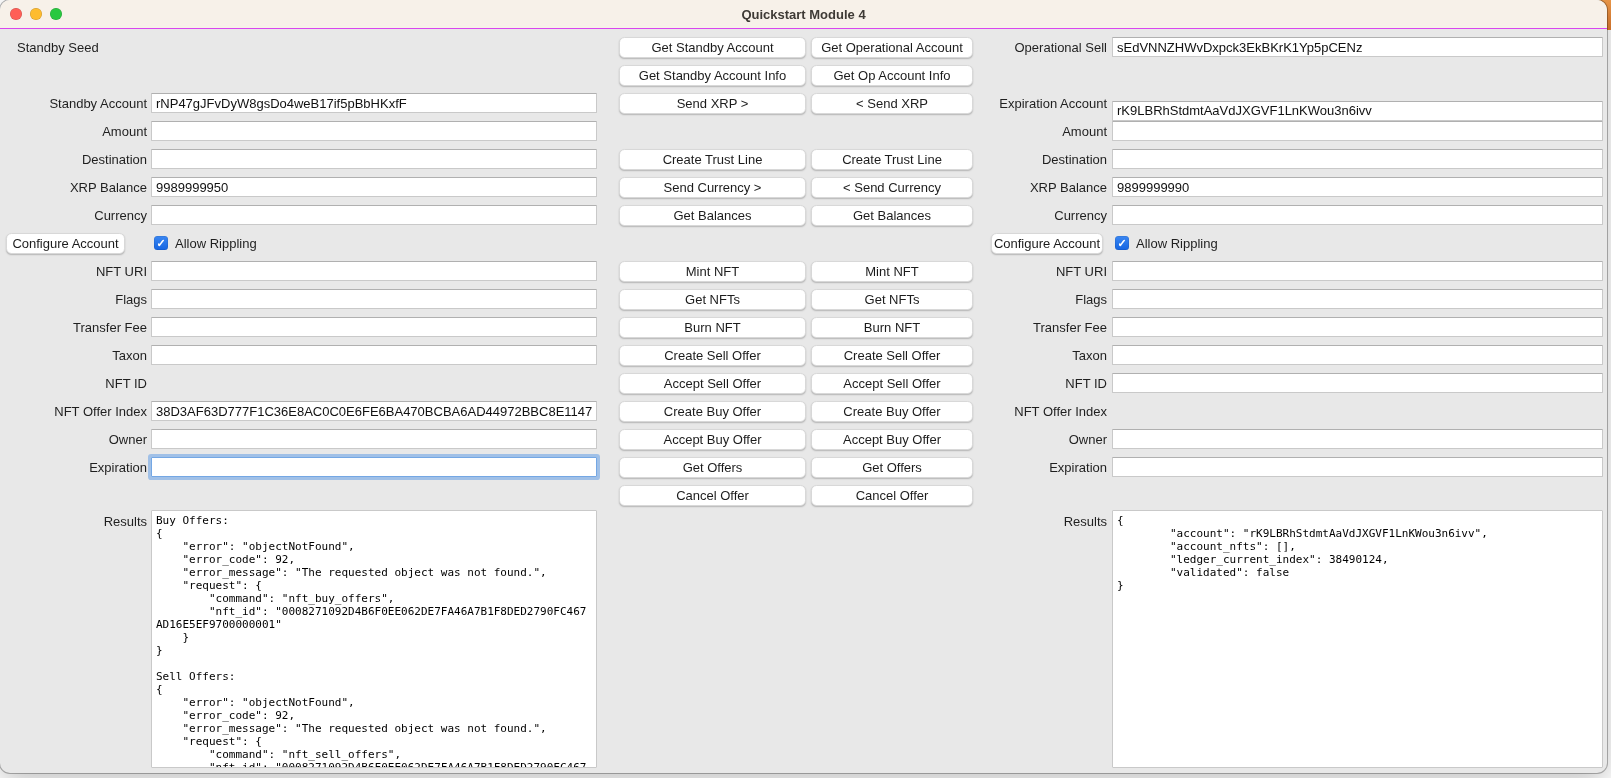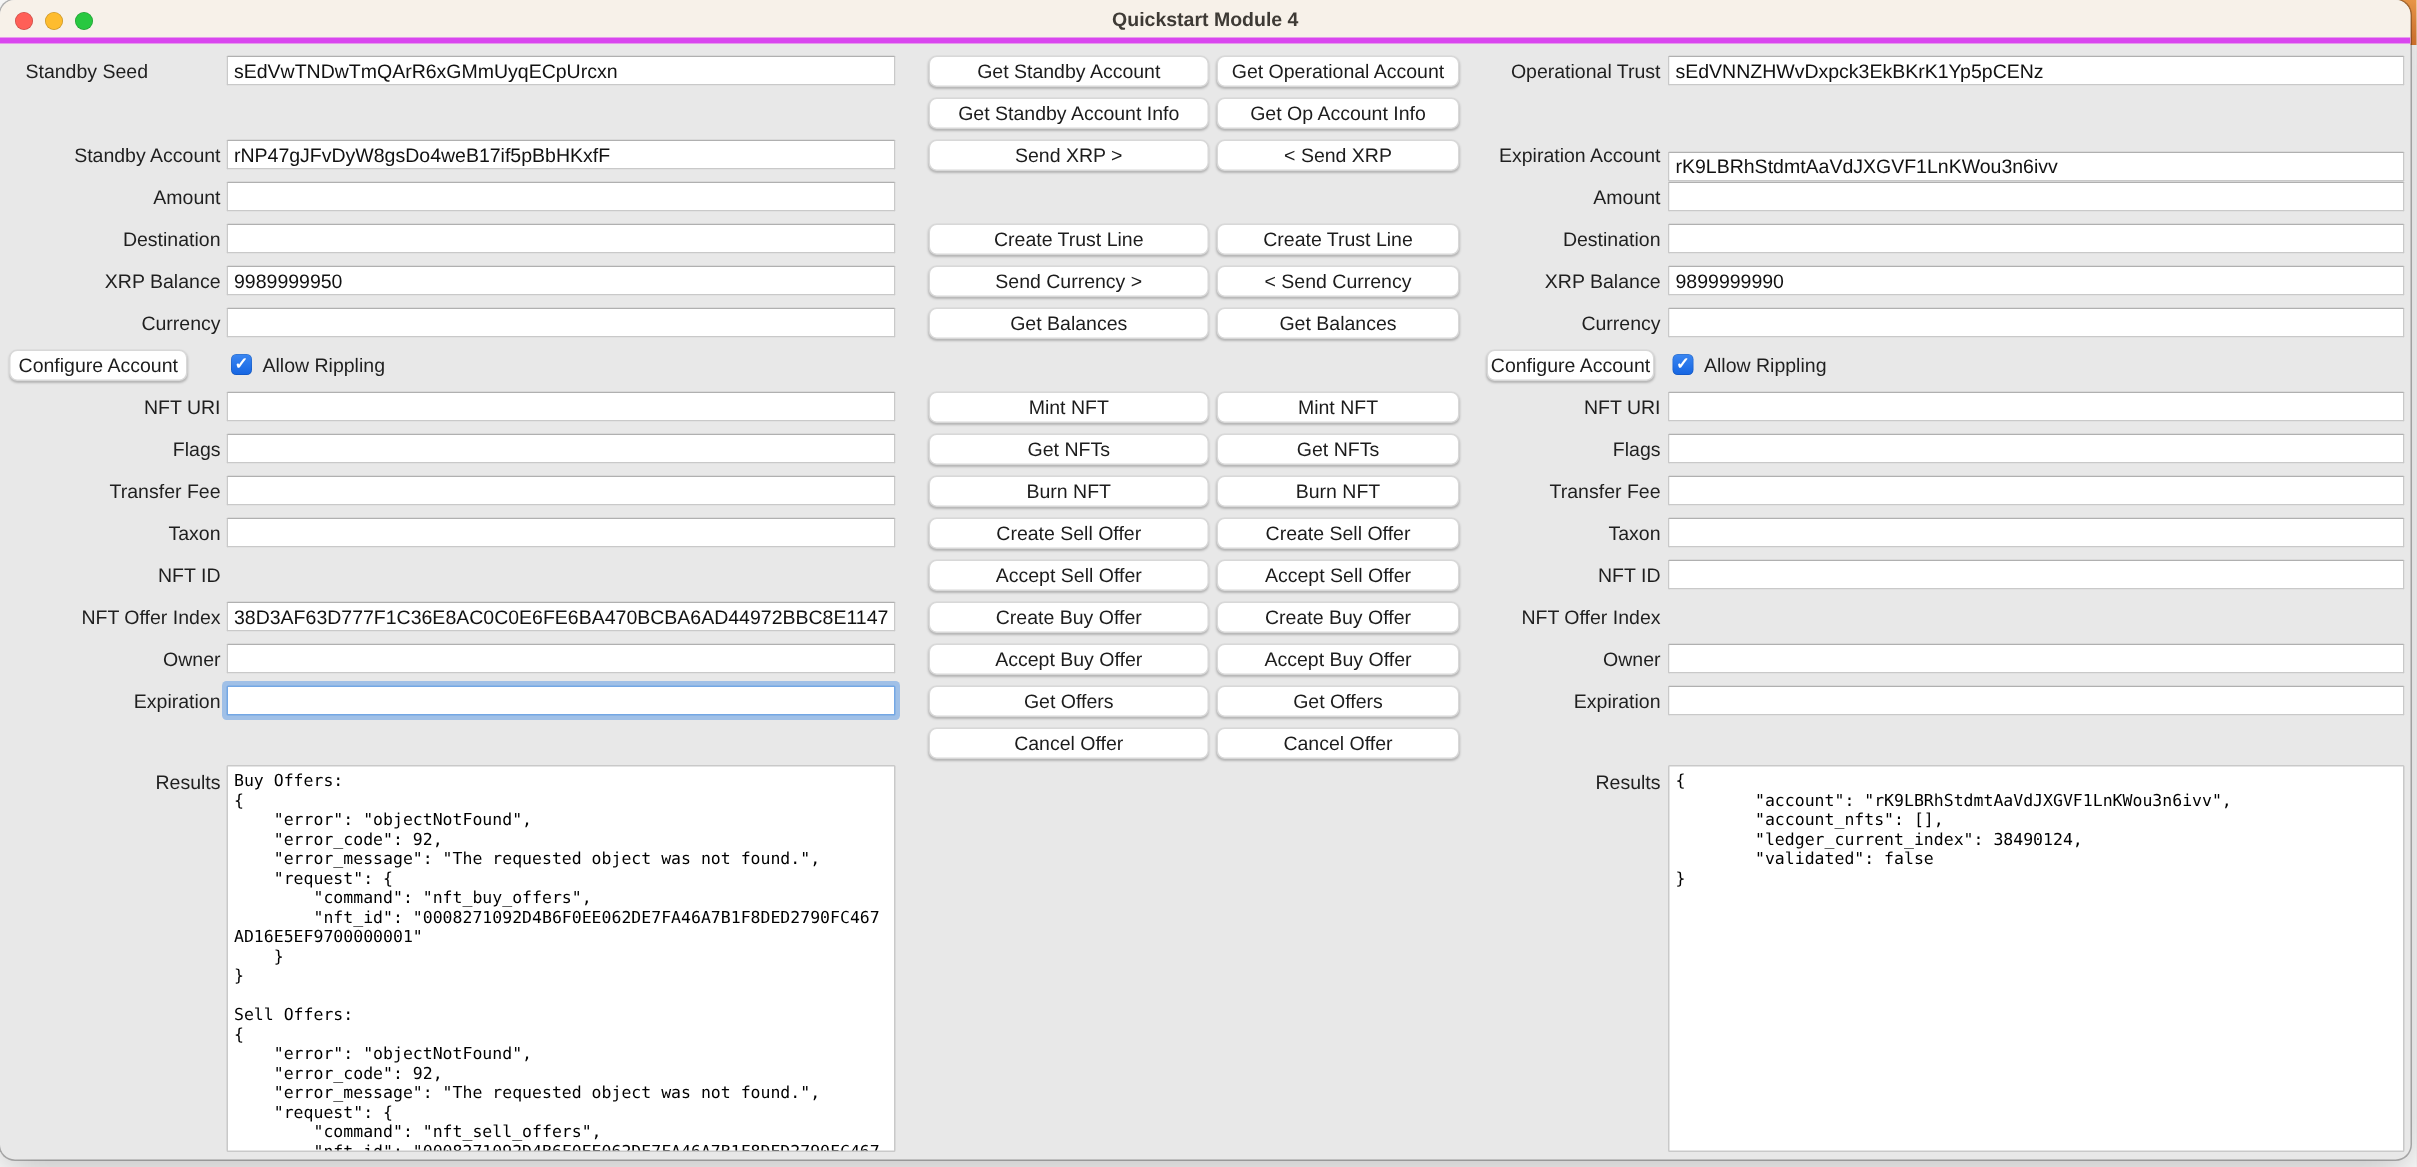--- a/index.html
+++ b/index.html
@@ -6,21 +6,21 @@
   html,body { width:1611px; height:778px; overflow:hidden; background:#ffffff;
               font-family:"Liberation Sans", sans-serif; }
   #desktop-sliver { position:absolute; top:0; right:0; width:12px; height:30px;
                     background:linear-gradient(180deg,#ef9a4a,#e07b2f); }
   .window { position:absolute; top:0; left:0; width:1607px; height:773px;
             background:#e8e8e8; border-radius:10px;
             box-shadow:0 0 0 1px rgba(0,0,0,.28), 0 8px 30px rgba(0,0,0,.25);
             overflow:hidden; }
   
   .titlebar { position:relative; height:29px; background:#f7f1e9;
-              border-bottom:4px solid #d946ef;
+              border-bottom:1px solid #d946ef;
               display:flex; align-items:center; justify-content:center; }
   .title { font-size:13px; font-weight:bold; color:#3e3a35; }
   .lights { position:absolute; left:10px; top:8px; display:flex; gap:8px; }
   .light { width:12px; height:12px; border-radius:50%;
            box-shadow:inset 0 0 0 0.5px rgba(0,0,0,.2); }
   .light.red { background:#ff5f57; } .light.yellow { background:#febc2e; }
   .light.green { background:#28c840; }
   
   .content { display:grid; height:744px; padding:4px 4px 6px 0;
              grid-template-columns:147px 4px 446px 22px 187px 5px 162px 4px 130px 5px 1fr;
@@ -68,24 +68,23 @@
       <span class="light red"></span>
       <span class="light yellow"></span>
       <span class="light green"></span>
     </div>
     <span class="title">Quickstart Module 4</span>
   </div>
 
   <div class="content">
 
     <div class="lbl left c1" style="grid-row:1">Standby Seed</div>
-    <input class="entry c3" style="grid-row: 1;" value="sEdVwTNDwTmQArR6xGMmUyqECpUrcxn">
     <div class="btn c5" style="grid-row:1">Get Standby Account</div>
     <div class="btn c7" style="grid-row:1">Get Operational Account</div>
-    <div class="lbl c9" style="grid-row:1">Operational Trust</div>
+    <div class="lbl c9" style="grid-row:1">Operational Sell</div>
     <input class="entry c11" style="grid-row: 1;" value="sEdVNNZHWvDxpck3EkBKrK1Yp5pCENz">
 
     <div class="btn c5" style="grid-row:2">Get Standby Account Info</div>
     <div class="btn c7" style="grid-row:2">Get Op Account Info</div>
 
     <div class="lbl c1" style="grid-row:3">Standby Account</div>
     <input class="entry c3" style="grid-row: 3;" value="rNP47gJFvDyW8gsDo4weB17if5pBbHKxfF">
     <div class="btn c5" style="grid-row:3">Send XRP &gt;</div>
     <div class="btn c7" style="grid-row:3">&lt; Send XRP</div>
     <div class="lbl c9" style="grid-row:3">Expiration Account</div>

